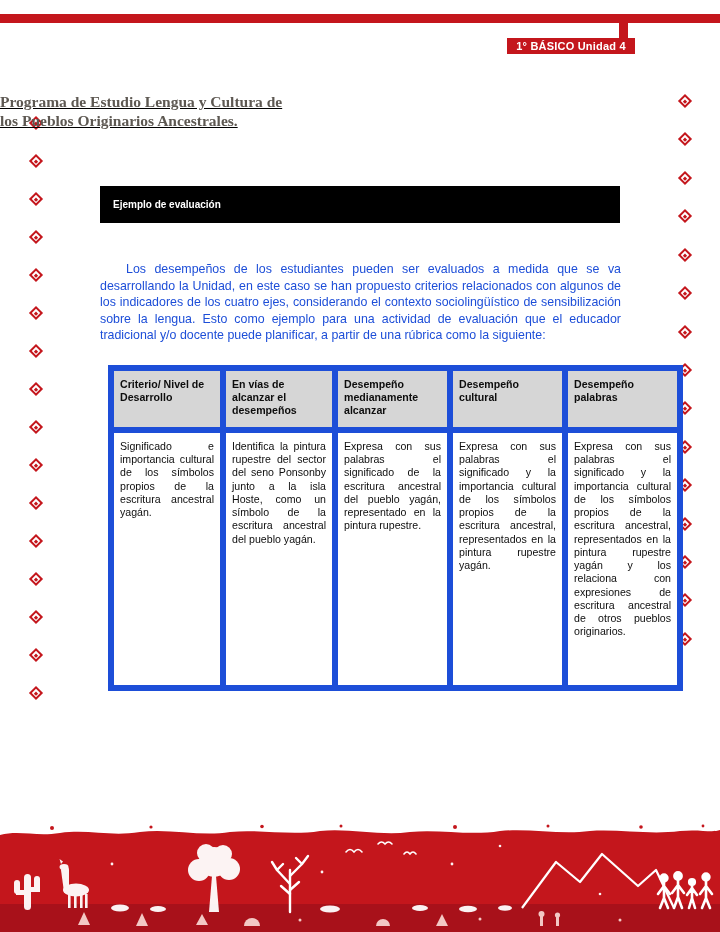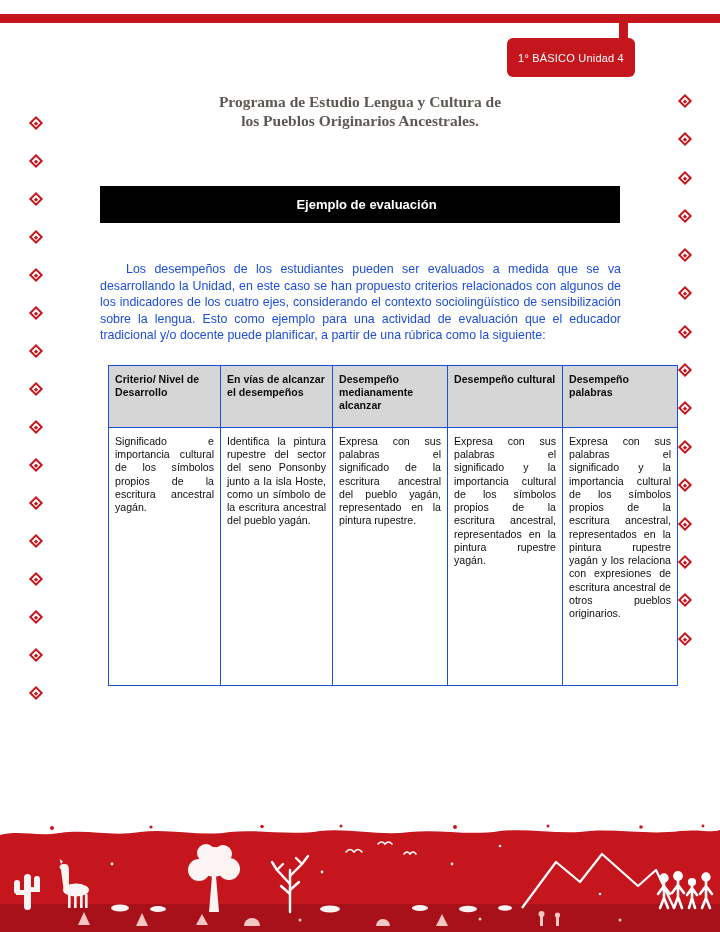--- a/index.html
+++ b/index.html
@@ -8,65 +8,65 @@
   .page {
     position:relative; width:720px; height:932px; background:#fff;
     overflow:hidden; margin:0 auto;
     --red:#c4161c; --dark-red:#a8111a;
   }
 
   
   .top-bar { position:absolute; left:0; top:14px; width:720px; height:9px; background:var(--red); }
   .badge-connector { position:absolute; left:619px; top:22px; width:9px; height:17px; background:var(--red); }
   .unit-badge {
-    position:absolute; left:507px; top:38px; width:128px; height:39px;
-    background:var(--red); color:#fff; font-size:11px; font-weight:normal;
-    display:flex; align-items:center; justify-content:center; letter-spacing:.2px;border-radius:6px;
+    position:absolute; left:507px; top:38px; width:128px; height:16px;
+    background:var(--red); color:#fff; font-size:11px; font-weight:bold;
+    display:flex; align-items:center; justify-content:center; letter-spacing:.2px;
   }
 
   
   .deco-col { position:absolute; display:flex; flex-direction:column; justify-content:space-between; }
   .deco-left  { left:31px;  top:118px; height:580px; }
   .deco-right { left:680px; top:96px;  height:548px; }
   .diamond {
     width:10px; height:10px; border:2px solid var(--red); background:#fff;
     transform:rotate(45deg); position:relative;
   }
   .diamond::after {
     content:""; position:absolute; left:1.5px; top:1.5px; width:3px; height:3px; background:var(--red);
   }
 
   
-  .doc-title { position:absolute; top:93px; left:0; width:720px; text-align:center; }
+  .doc-title { position:absolute; top:93px; left:0; width:720px; text-align:left;text-decoration:underline; }
   .title-l1, .title-l2 {
     font-family:"Liberation Serif", serif; font-weight:bold; font-size:15.5px;
     color:#5d5852; line-height:1.22;
   }
   .title-l3 { font-size:13.5px; font-weight:bold; color:#3d3a37; margin-top:4px; }
 
   
   .section-banner {
     position:absolute; left:100px; top:186px; width:520px; height:37px;
     background:#000; color:#fff; display:flex; align-items:center;
-    padding-left:13px; font-weight:bold; font-size:13px;justify-content:center;
+    padding-left:13px; font-weight:bold; font-size:10px;
   }
 
   
   .intro {
     position:absolute; left:100px; top:261px; width:521px;
     font-size:12.4px; line-height:1.34; text-align:justify; text-indent:26px; color:#1d4ed8;
   }
 
   
   .rubric {
     position:absolute; left:108px; top:365px; width:569px;
     border-collapse:collapse; table-layout:fixed;
   }
   .rubric th, .rubric td {
-    border:1px solid #1d4ed8; vertical-align:top;
+    border:6px solid #1d4ed8; vertical-align:top;
     padding:7px 6px; font-size:10.6px; line-height:1.25; color:#0d0d0d;
   }
   .rubric th { background:#d6d6d6; text-align:left; font-weight:bold; height:62px; }
   .rubric td { height:258px; text-align:justify; }
 
   
   .footer-art { position:absolute; left:0; bottom:0; width:720px; height:108px; }
   .footer-art svg { display:block; }
 </style>
 </head>

